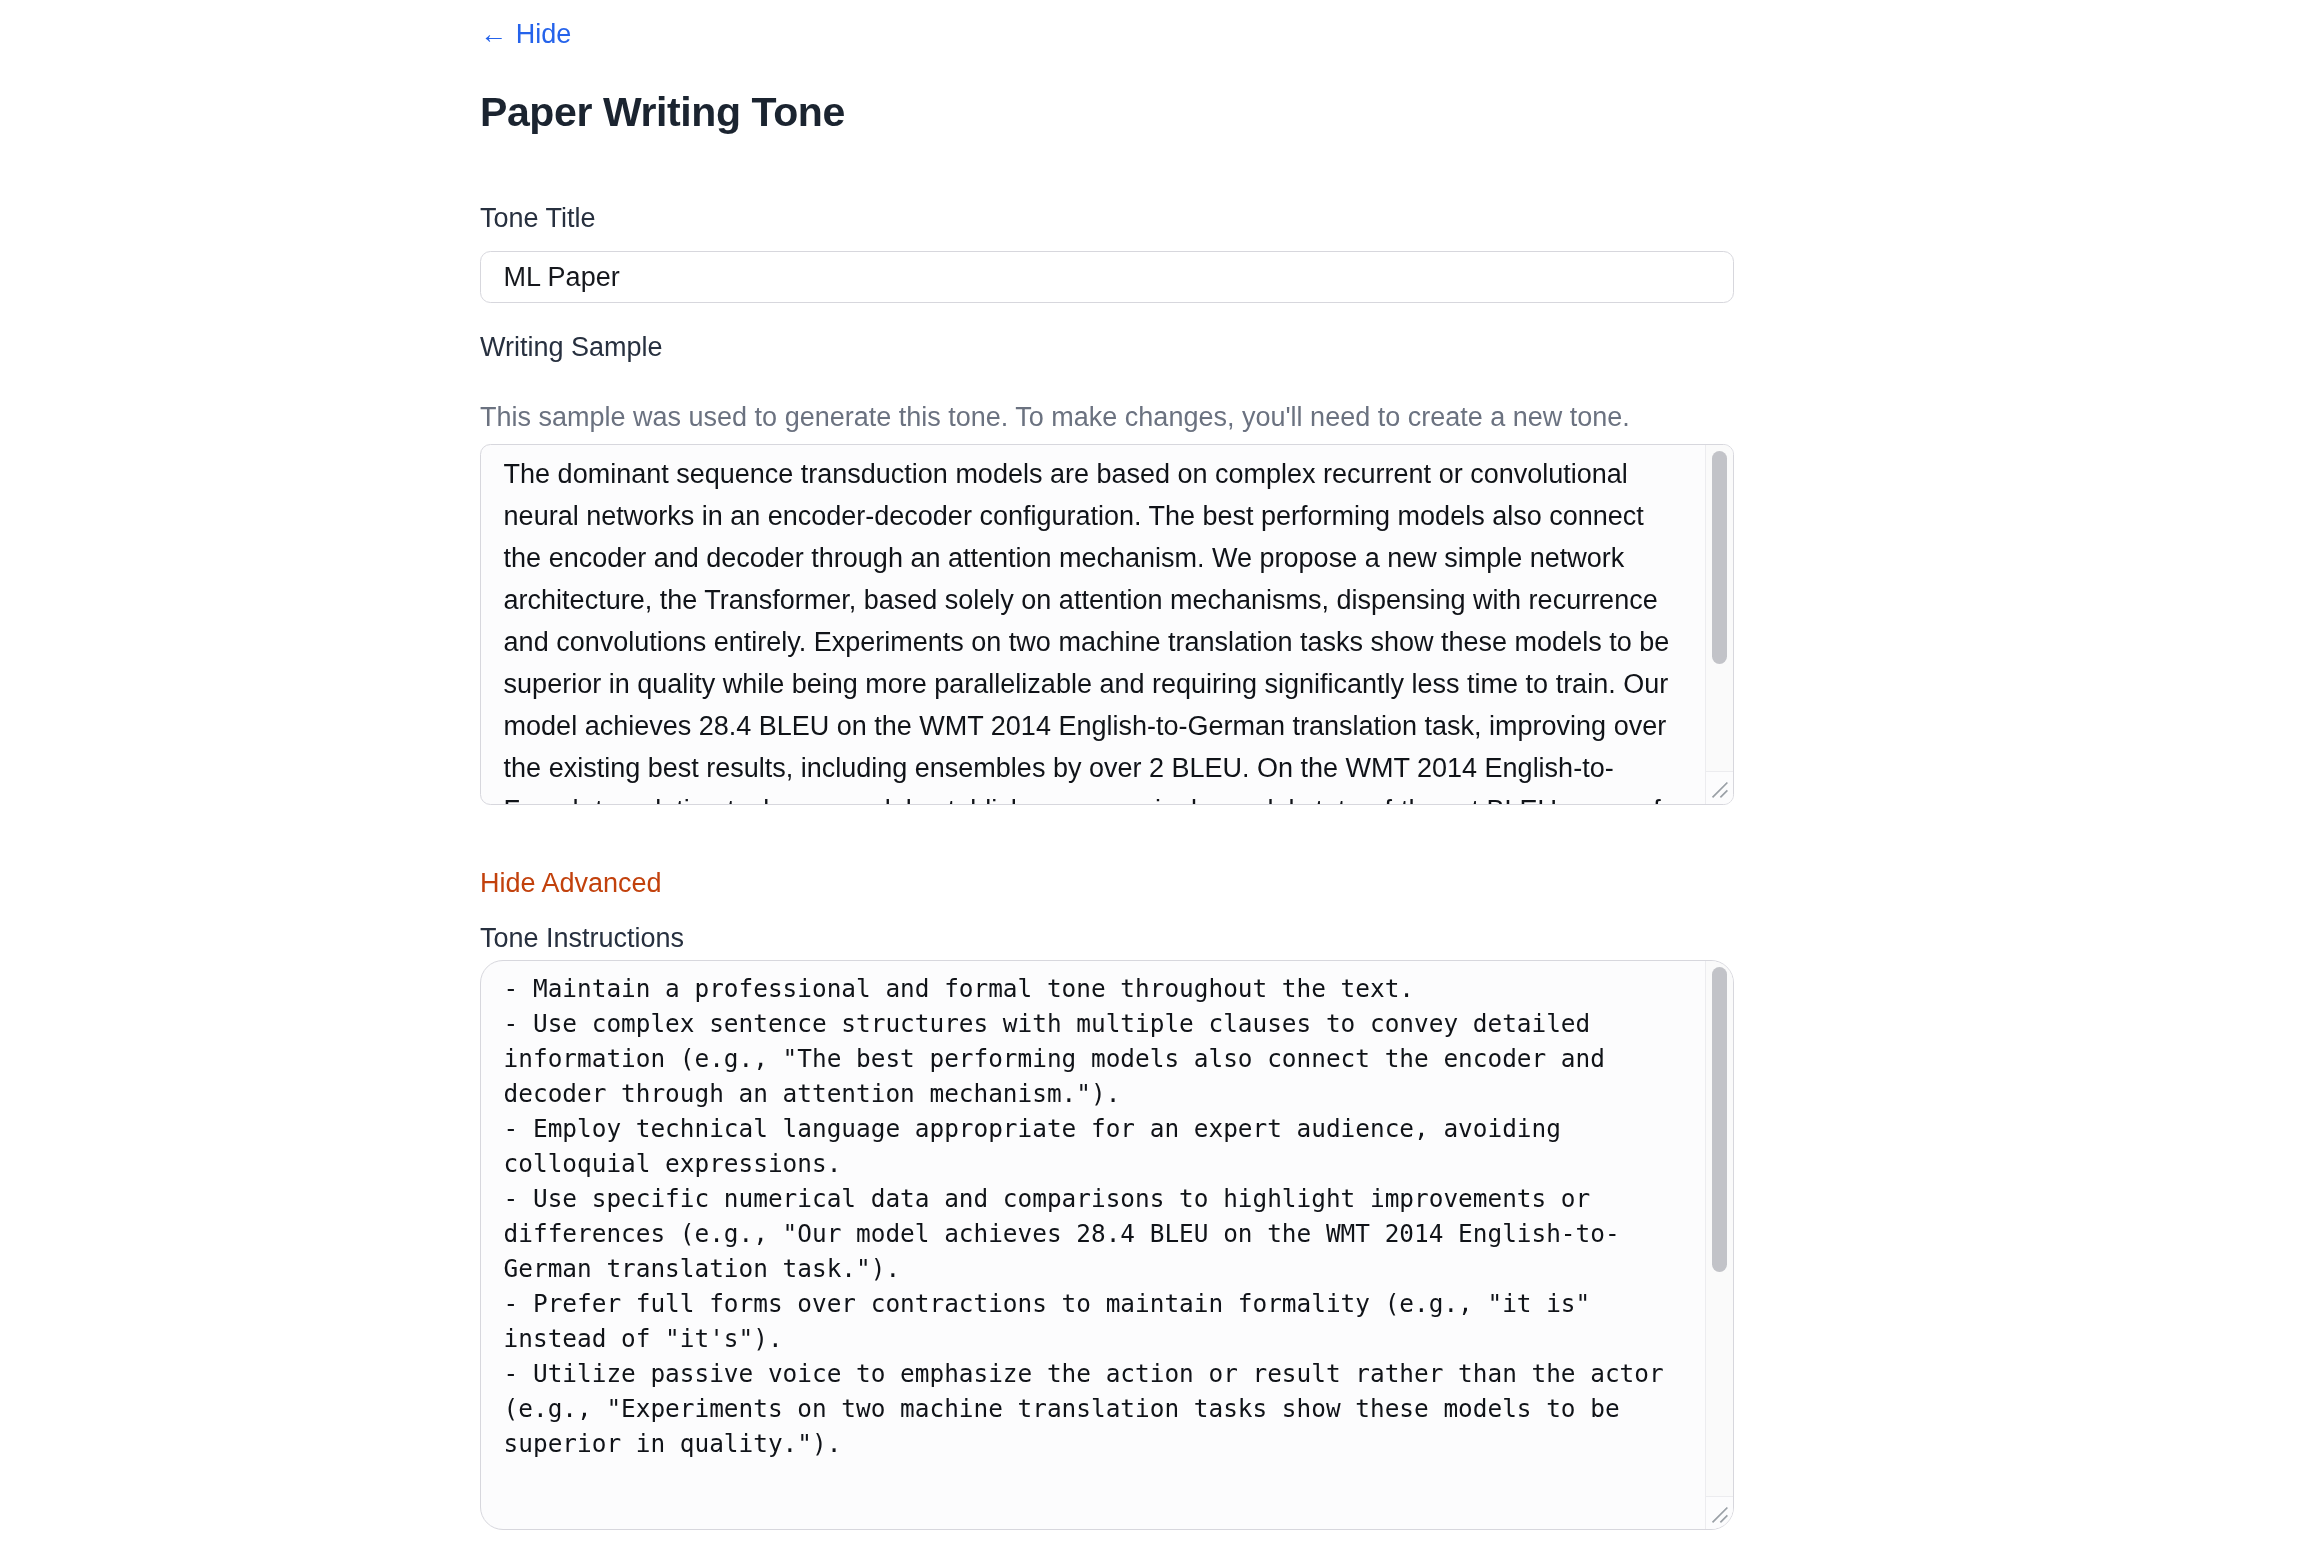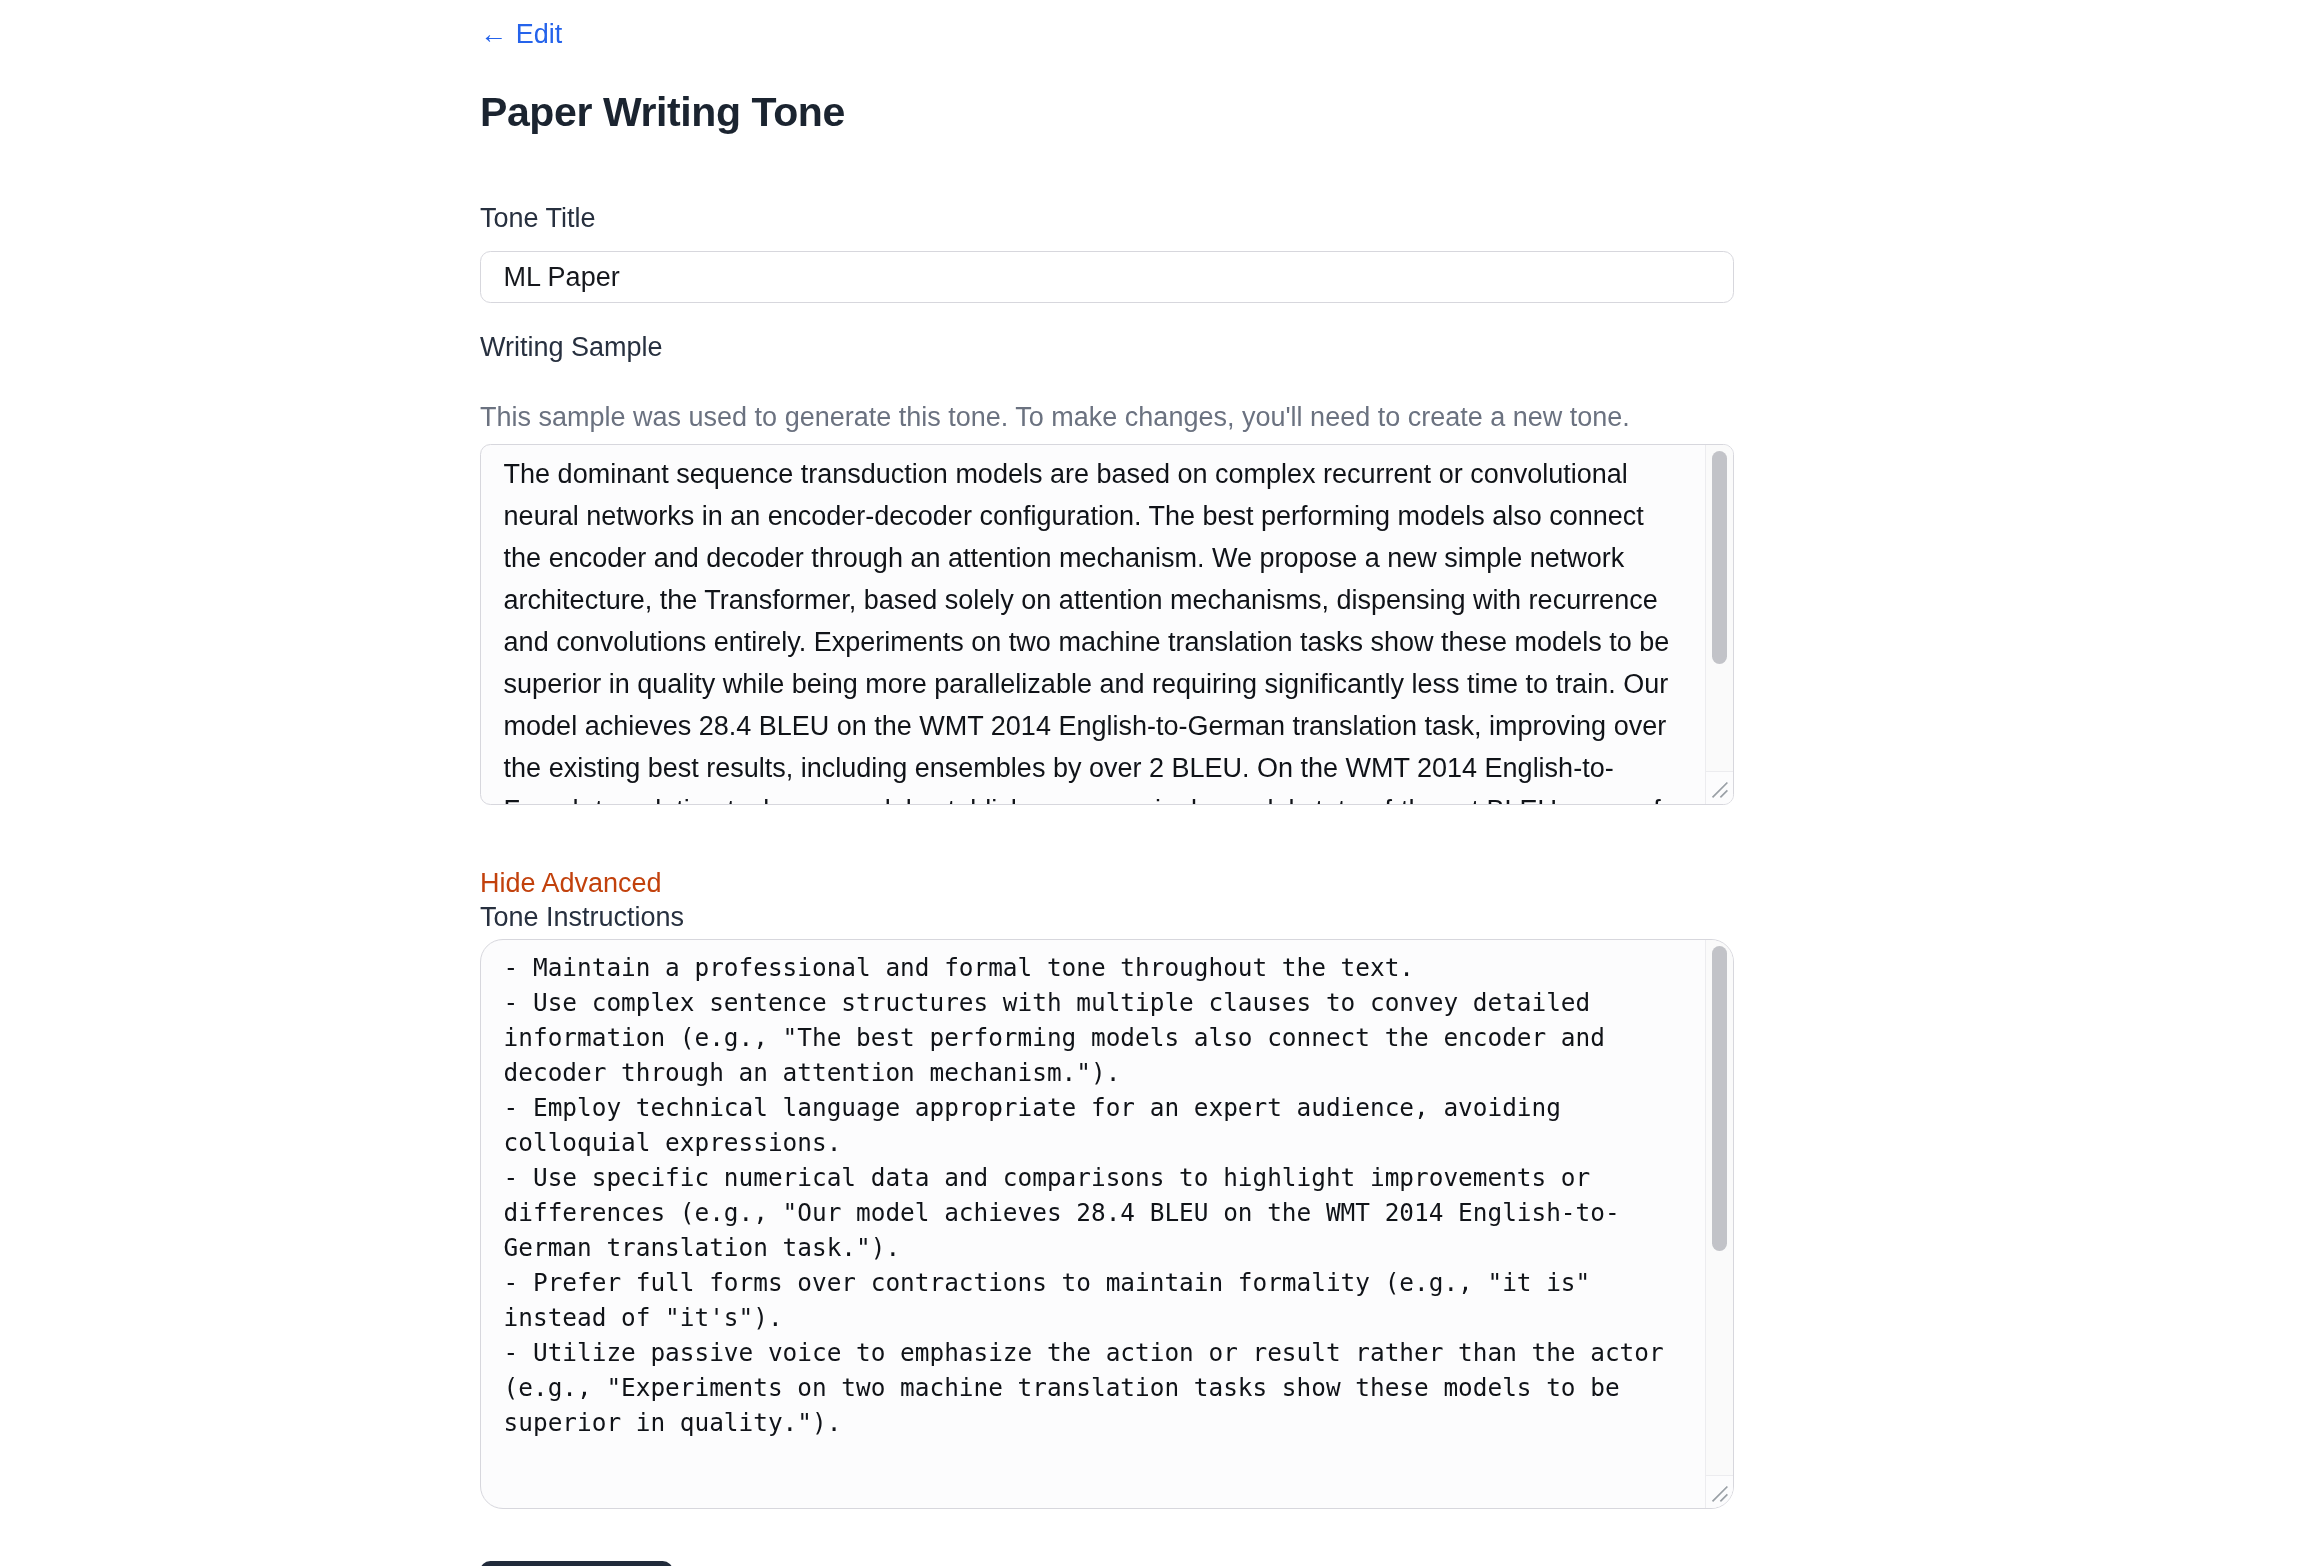--- a/index.html
+++ b/index.html
@@ -125,21 +125,21 @@
   }
   .advanced-link {
     display: inline-block;
     margin-top: 61px;
     color: #c2410c;
     font-size: 27px;
     line-height: 35px;
     cursor: pointer;
     text-decoration: none;
   }
-  .label-tone-instructions { }
+  .label-tone-instructions { margin-top: 21px; }
   .save-button {
     margin-top: 52px;
     display: inline-flex;
     align-items: center;
     justify-content: center;
     height: 68px;
     padding: 0 33px;
     background: #212b3b;
     color: #ffffff;
     border: none;
@@ -149,21 +149,21 @@
     cursor: pointer;
   }
 </style>
 </head>
 <body>
 
 <div class="container">
 
   <a class="back-link" href="#">
     <span class="back-arrow">←</span>
-    <span>Edit</span>
+    <span>Hide</span>
   </a>
 
   <h1 class="page-title">Paper Writing Tone</h1>
 
   <div class="field-label label-tone-title">Tone Title</div>
   <input class="text-input" type="text" value="ML Paper" style="">
 
   <div class="field-label label-writing-sample">Writing Sample</div>
   <div class="helper-text">This sample was used to generate this tone. To make changes, you'll need to create a new tone.</div>
 

